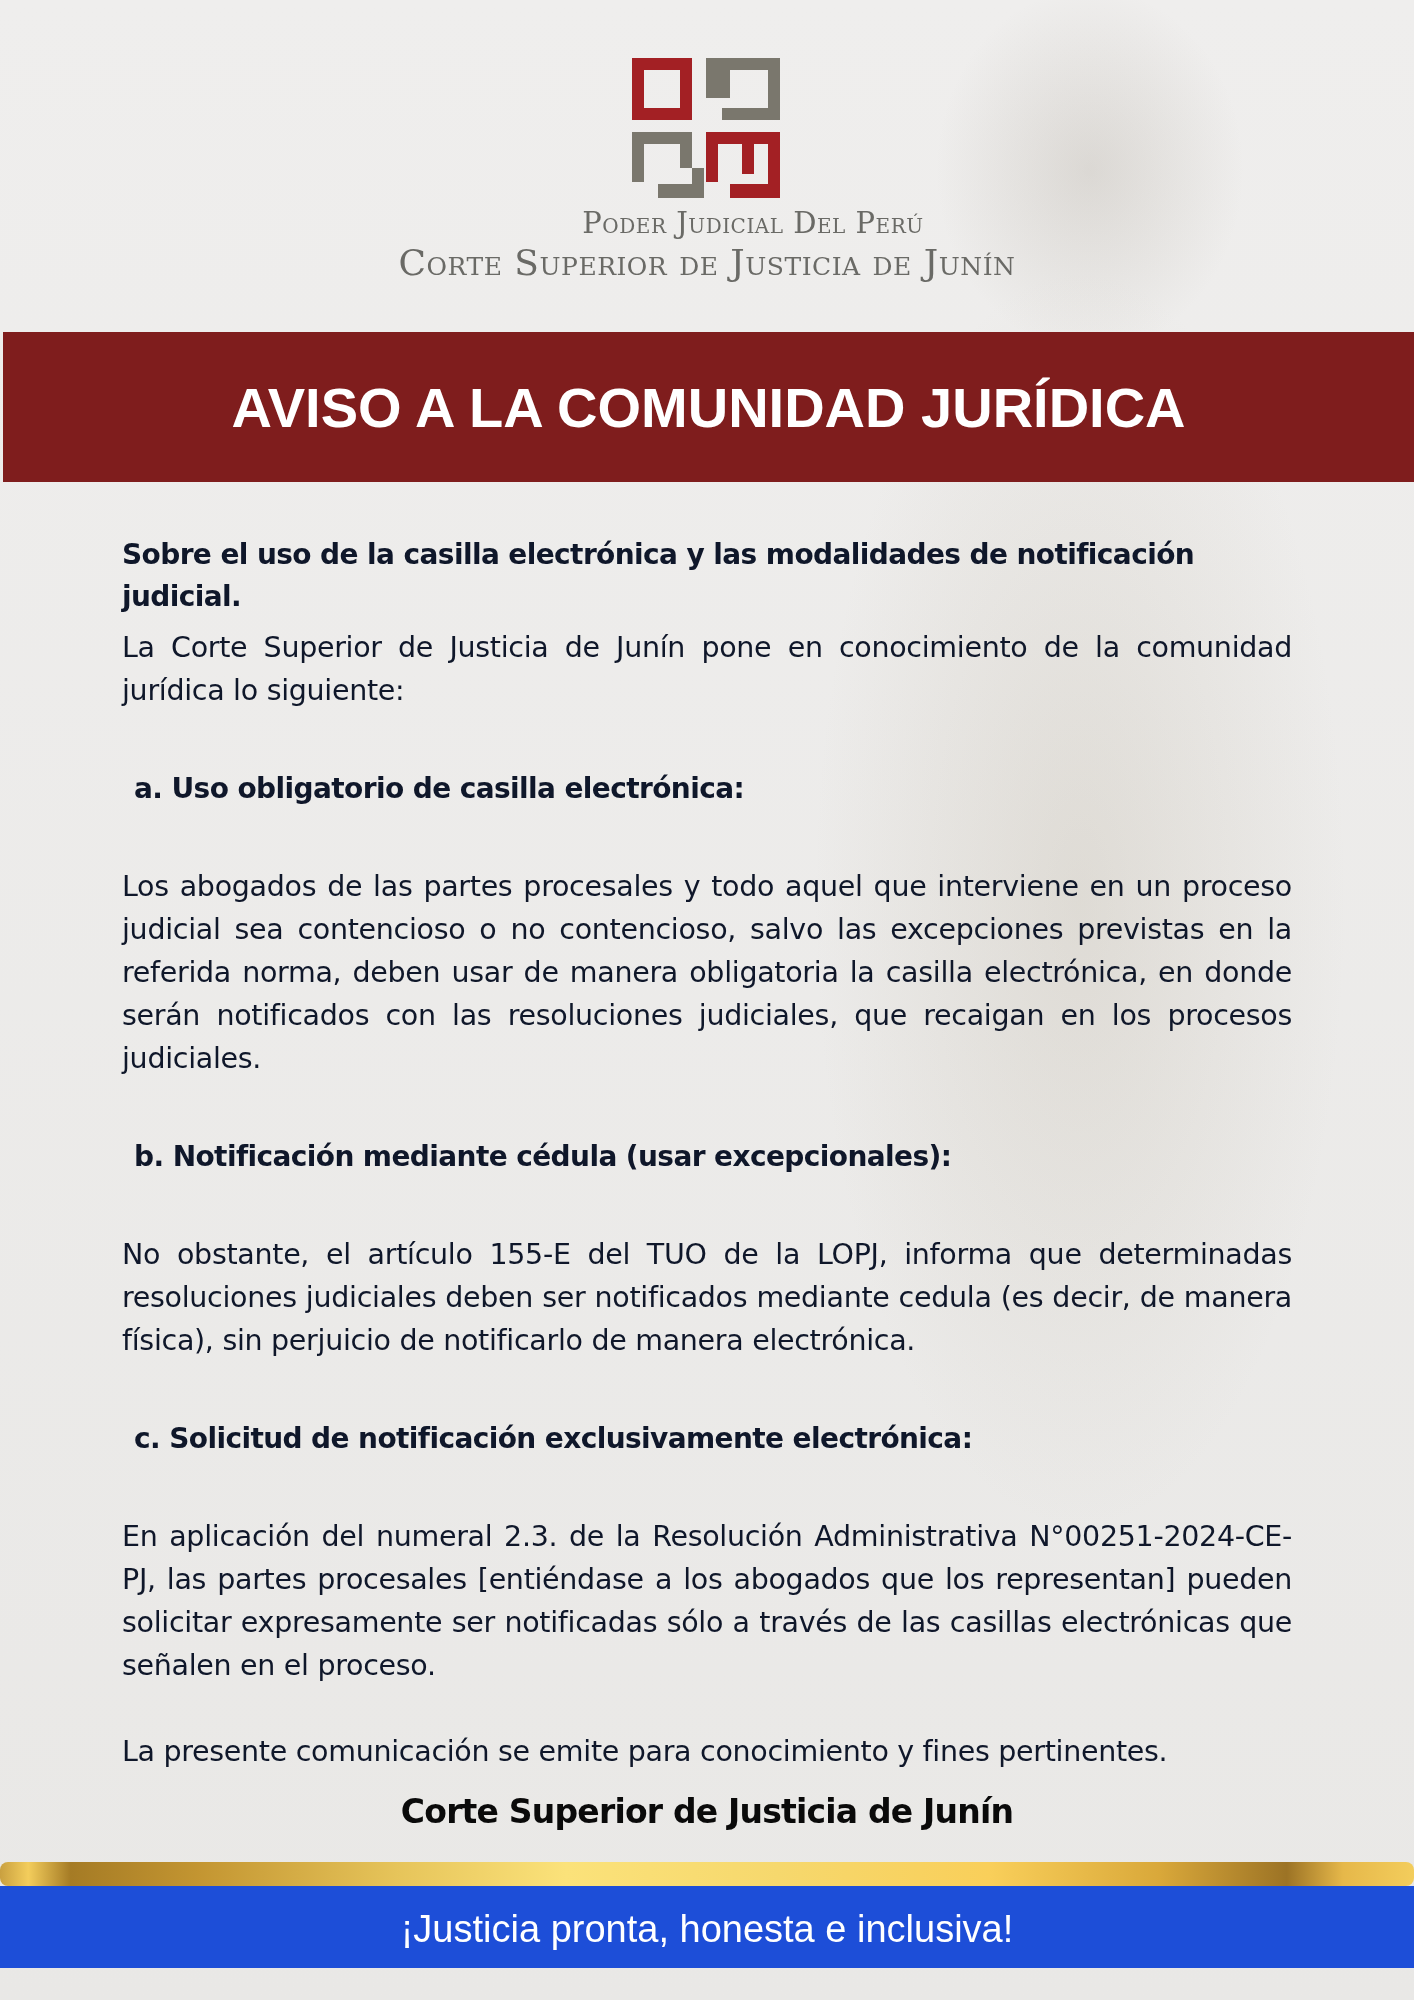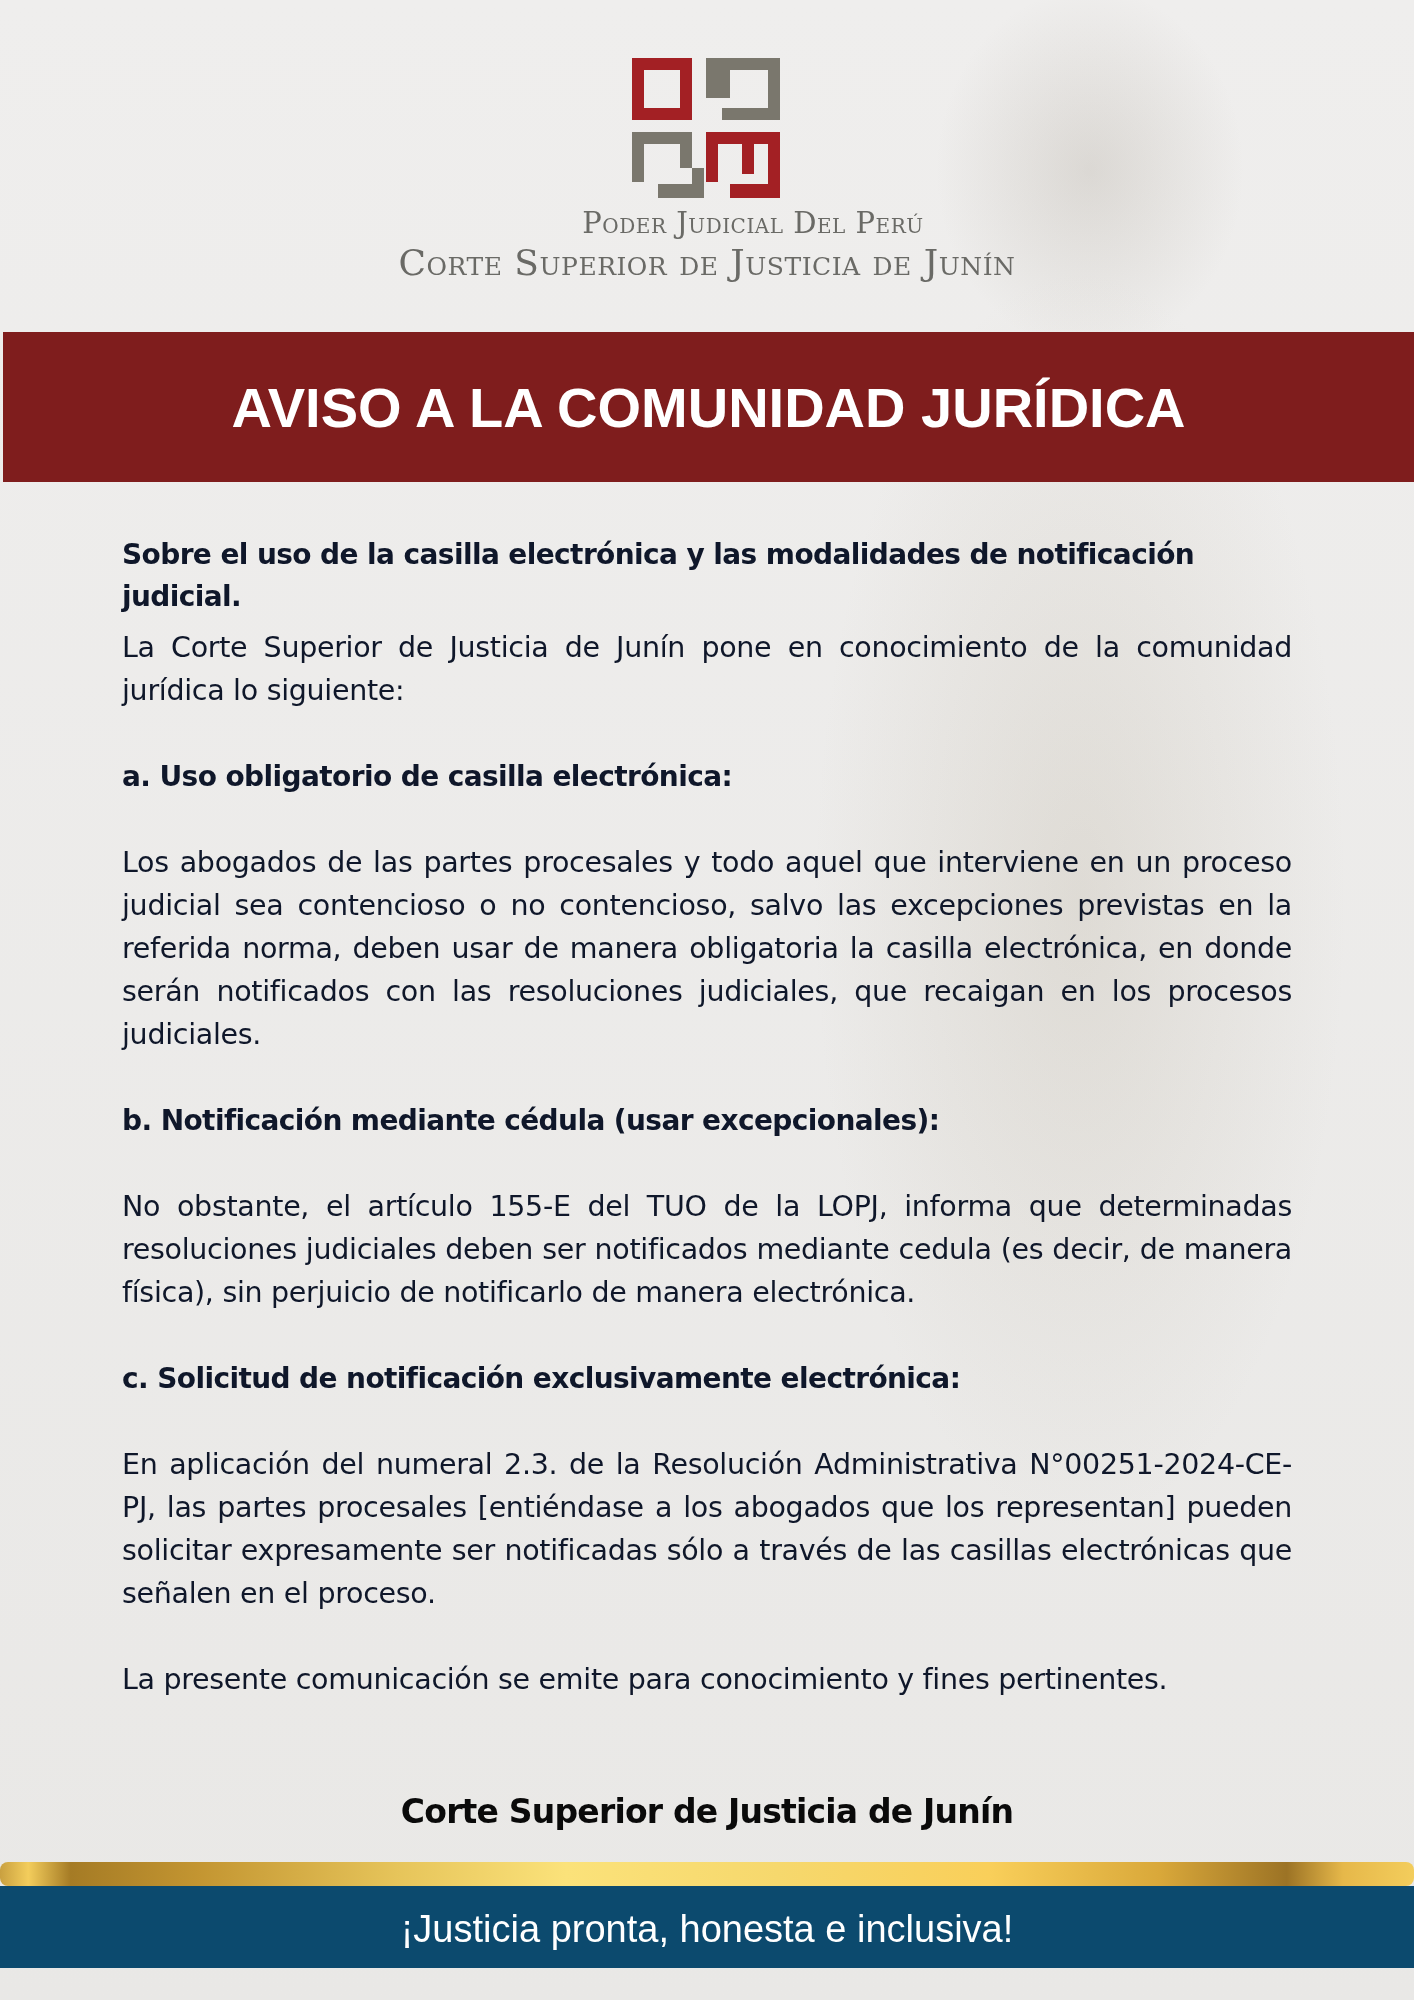--- a/index.html
+++ b/index.html
@@ -43,36 +43,36 @@
   .subtitle {
     font-family: "DejaVu Sans", sans-serif; font-weight: bold; font-size: 28px;
     line-height: 42px; letter-spacing: -0.6px; margin: 0 0 8px 0;
   }
   .para {
     font-family: "DejaVu Sans", sans-serif; font-size: 28.5px; line-height: 43px;
     text-align: justify; margin: 0; letter-spacing: -0.3px;
   }
   .heading {
     font-family: "DejaVu Sans", sans-serif; font-weight: bold; font-size: 28px;
-    line-height: 43px; letter-spacing: -0.6px; margin: 0;
+    line-height: 43px; letter-spacing: -0.6px; margin: 12px;
   }
   .gap { height: 43px; }
   .signature {
     position: absolute; top: 1792px; left: 0; width: 1414px; text-align: center;
     font-family: "DejaVu Sans", sans-serif; font-weight: bold; font-size: 33px;
     color: #0a0a0a; letter-spacing: -0.8px;
   }
   .gold-bar {
     position: absolute; left: 0; top: 1862px; width: 1414px; height: 24px;
     border-radius: 8px;
     background: linear-gradient(90deg, #c9a040 0%, #f3cd5c 2%, #a57b25 5%, #c39531 14%, #e6c45a 28%, #fbe27a 40%, #f6d86d 55%, #f9cf5a 70%, #d9a83a 82%, #9c7325 91%, #e6b84a 95%, #f3cd5c 100%);
   }
   .footer {
     position: absolute; left: 0; top: 1886px; width: 1414px; height: 82px;
-    background: #0c4a6e; display: flex; justify-content: center;
+    background: #1d4ed8; display: flex; justify-content: center;
   }
   .footer-text {
     margin-top: 22px; color: #ffffff; font-family: "Liberation Sans", sans-serif;
     font-size: 38px;
   }
 </style>
 </head>
 <body>
 
 <div class="bg-texture"></div>

